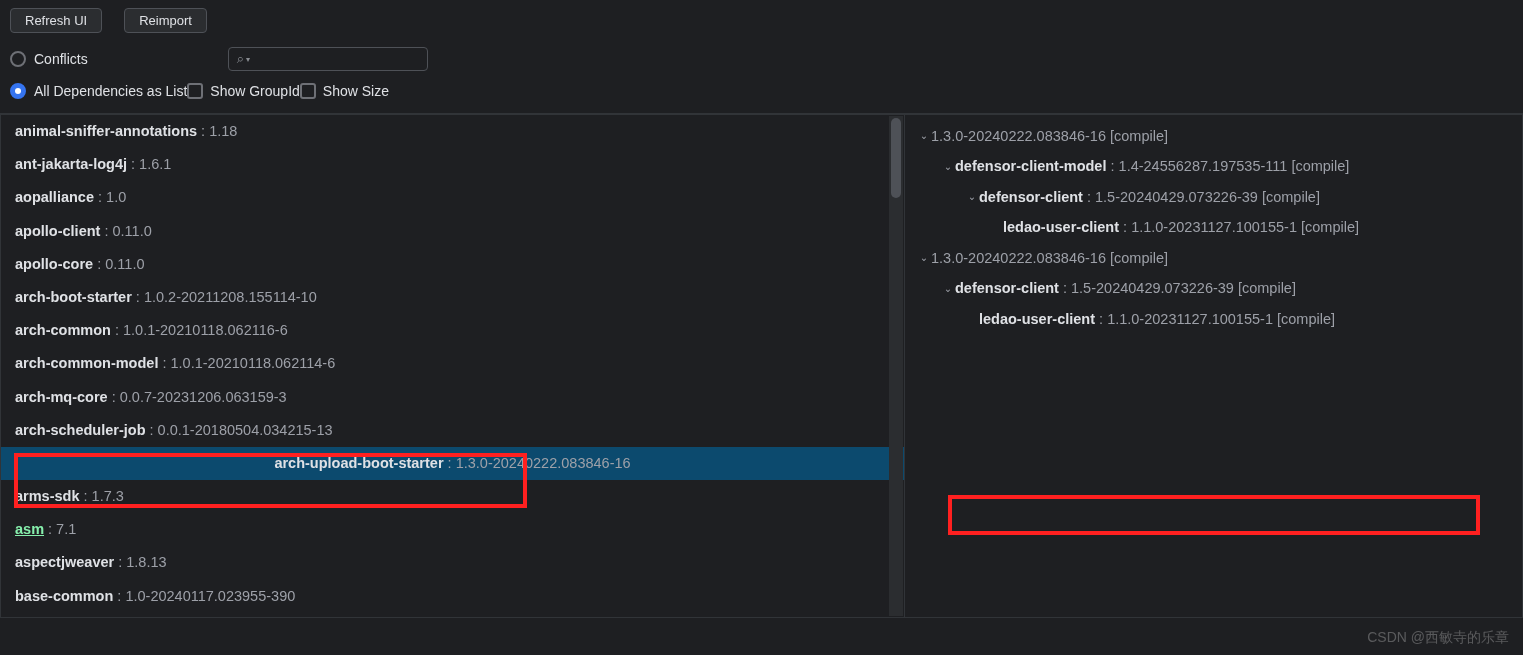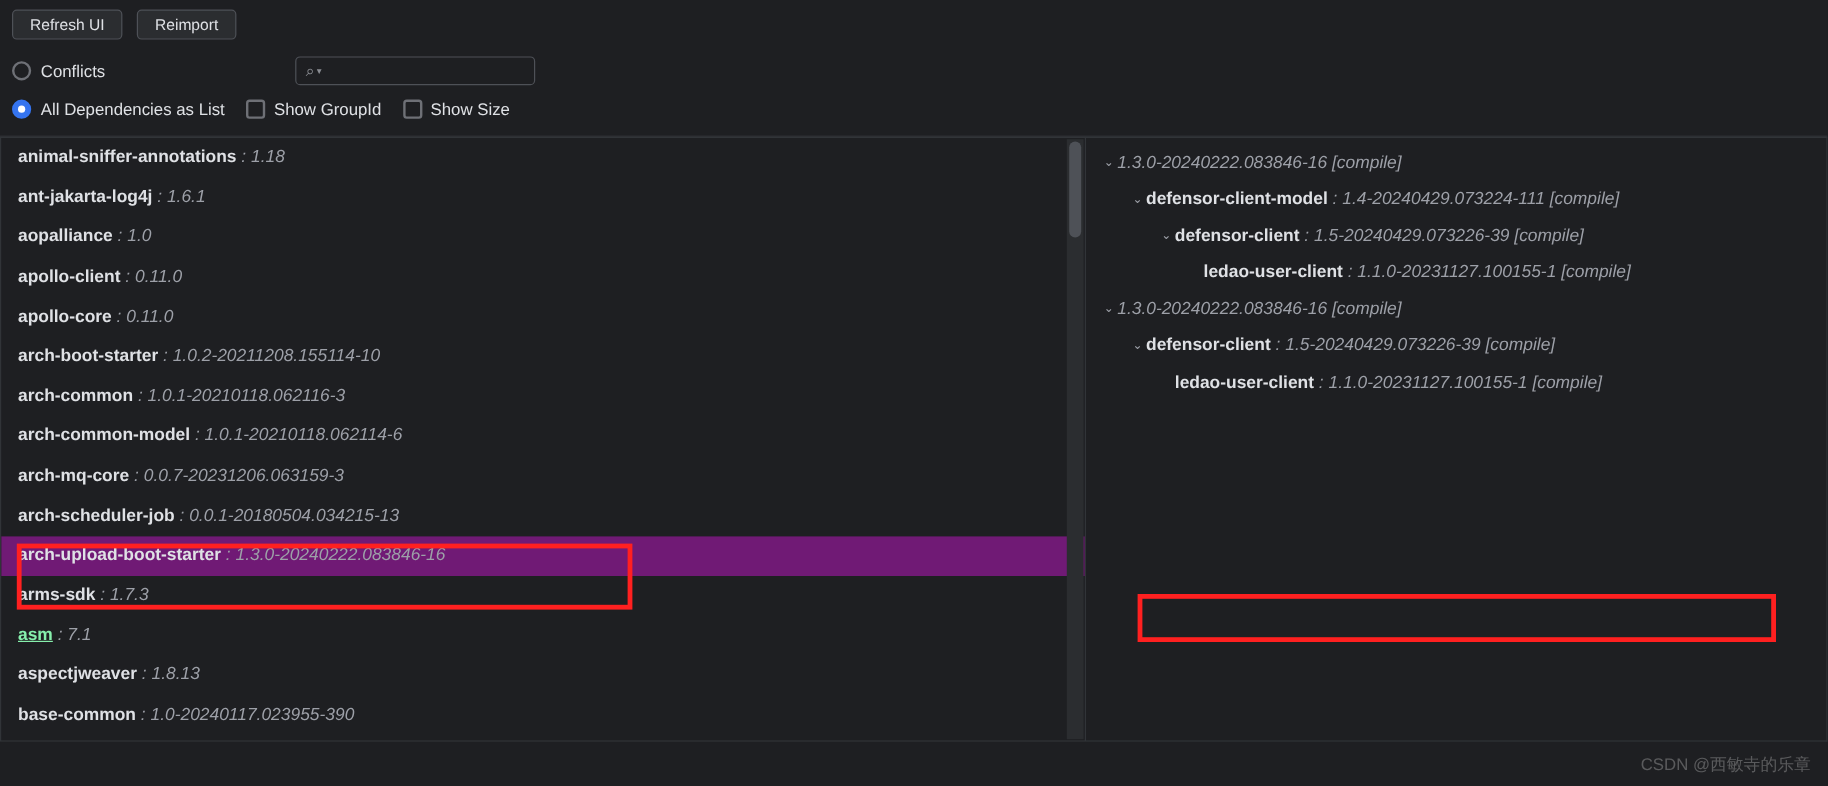--- a/index.html
+++ b/index.html
@@ -9,39 +9,38 @@
     font-family: -apple-system, BlinkMacSystemFont, "Segoe UI", sans-serif;
     font-size: 14px;
     width: 1523px;
     height: 655px;
     overflow: hidden;
     position: relative;
   }
   .toolbar {
     display: flex;
     align-items: center;
-    gap: 12px;
+    gap: 22px;
     padding: 8px 10px;
   }
   .btn {
     background: #2b2d30;
     border: 1px solid #4e5157;
     color: #dfe1e5;
     border-radius: 4px;
     padding: 4px 14px;
     font-size: 13px;
     cursor: pointer;
   }
   .options {
     padding: 0 10px 8px 10px;
   }
   .option-row {
     display: flex;
     align-items: center;
-    gap: 18px;
     padding: 6px 0;
   }
   .radio {
     width: 16px; height: 16px;
     border-radius: 50%;
     border: 2px solid #6e7076;
     display: inline-flex;
     align-items: center;
     justify-content: center;
     flex-shrink: 0;
@@ -105,23 +104,23 @@
     padding: 6px 0;
     overflow: auto;
   }
   .dep-row {
     padding: 5px 14px;
     font-size: 14.5px;
     line-height: 1.6;
     white-space: nowrap;
     cursor: pointer;
   }
-  .dep-row.selected { background: #701a75; }
+  .dep-row.selected { background: #0c4a6e; text-align: center; }
   .dep-name { color: #dfe1e5; font-weight: 600; }
-  .dep-ver { color: #9da0a8; font-style: italic; }
+  .dep-ver { color: #9da0a8; }
   .dep-name.conflict { color: #86efac; text-decoration: underline; }
   .scrollbar-track {
     position: absolute;
     right: 1px; top: 1px; bottom: 1px;
     width: 14px;
     background: #2b2d30;
   }
   .scrollbar-thumb {
     position: absolute;
     left: 2px; right: 2px;
@@ -211,21 +210,21 @@
 </div>
 
 <div class="panes">
   <div class="left-pane" id="left-list">
     <div class="dep-row"><span class="dep-name">animal-sniffer-annotations</span><span class="dep-ver"> : 1.18</span></div>
       <div class="dep-row"><span class="dep-name">ant-jakarta-log4j</span><span class="dep-ver"> : 1.6.1</span></div>
       <div class="dep-row"><span class="dep-name">aopalliance</span><span class="dep-ver"> : 1.0</span></div>
       <div class="dep-row"><span class="dep-name">apollo-client</span><span class="dep-ver"> : 0.11.0</span></div>
       <div class="dep-row"><span class="dep-name">apollo-core</span><span class="dep-ver"> : 0.11.0</span></div>
       <div class="dep-row"><span class="dep-name">arch-boot-starter</span><span class="dep-ver"> : 1.0.2-20211208.155114-10</span></div>
-      <div class="dep-row"><span class="dep-name">arch-common</span><span class="dep-ver"> : 1.0.1-20210118.062116-3</span></div>
+      <div class="dep-row"><span class="dep-name">arch-common</span><span class="dep-ver"> : 1.0.1-20210118.062116-6</span></div>
       <div class="dep-row"><span class="dep-name">arch-common-model</span><span class="dep-ver"> : 1.0.1-20210118.062114-6</span></div>
       <div class="dep-row"><span class="dep-name">arch-mq-core</span><span class="dep-ver"> : 0.0.7-20231206.063159-3</span></div>
       <div class="dep-row"><span class="dep-name">arch-scheduler-job</span><span class="dep-ver"> : 0.0.1-20180504.034215-13</span></div>
       <div class="dep-row selected"><span class="dep-name">arch-upload-boot-starter</span><span class="dep-ver"> : 1.3.0-20240222.083846-16</span></div>
       <div class="dep-row"><span class="dep-name">arms-sdk</span><span class="dep-ver"> : 1.7.3</span></div>
       <div class="dep-row"><span class="dep-name conflict">asm</span><span class="dep-ver"> : 7.1</span></div>
       <div class="dep-row"><span class="dep-name">aspectjweaver</span><span class="dep-ver"> : 1.8.13</span></div>
       <div class="dep-row"><span class="dep-name">base-common</span><span class="dep-ver"> : 1.0-20240117.023955-390</span></div>
       <div class="dep-row"></div>
       <div class="scrollbar-track">
@@ -234,21 +233,21 @@
   </div>
   <div class="right-pane" id="right-tree">
       <div class="tree-row">
         <span class="indent" style="width: 12px;"></span>
         <span class="tree-chev">⌄</span>
         <span><span class="dep-ver">1.3.0-20240222.083846-16 </span><span class="dep-ver">[compile]</span></span>
       </div>
       <div class="tree-row">
         <span class="indent" style="width: 36px;"></span>
         <span class="tree-chev">⌄</span>
-        <span><span class="dep-name">defensor-client-model</span><span class="dep-ver"> : </span><span class="dep-ver">1.4-20240429.073224-111 </span><span class="dep-ver">[compile]</span></span>
+        <span><span class="dep-name">defensor-client-model</span><span class="dep-ver"> : </span><span class="dep-ver">1.4-24556287.197535-111 </span><span class="dep-ver">[compile]</span></span>
       </div>
       <div class="tree-row">
         <span class="indent" style="width: 60px;"></span>
         <span class="tree-chev">⌄</span>
         <span><span class="dep-name">defensor-client</span><span class="dep-ver"> : </span><span class="dep-ver">1.5-20240429.073226-39 </span><span class="dep-ver">[compile]</span></span>
       </div>
       <div class="tree-row">
         <span class="indent" style="width: 84px;"></span>
         <span class="tree-chev blank"></span>
         <span><span class="dep-name">ledao-user-client</span><span class="dep-ver"> : </span><span class="dep-ver">1.1.0-20231127.100155-1 </span><span class="dep-ver">[compile]</span></span>

